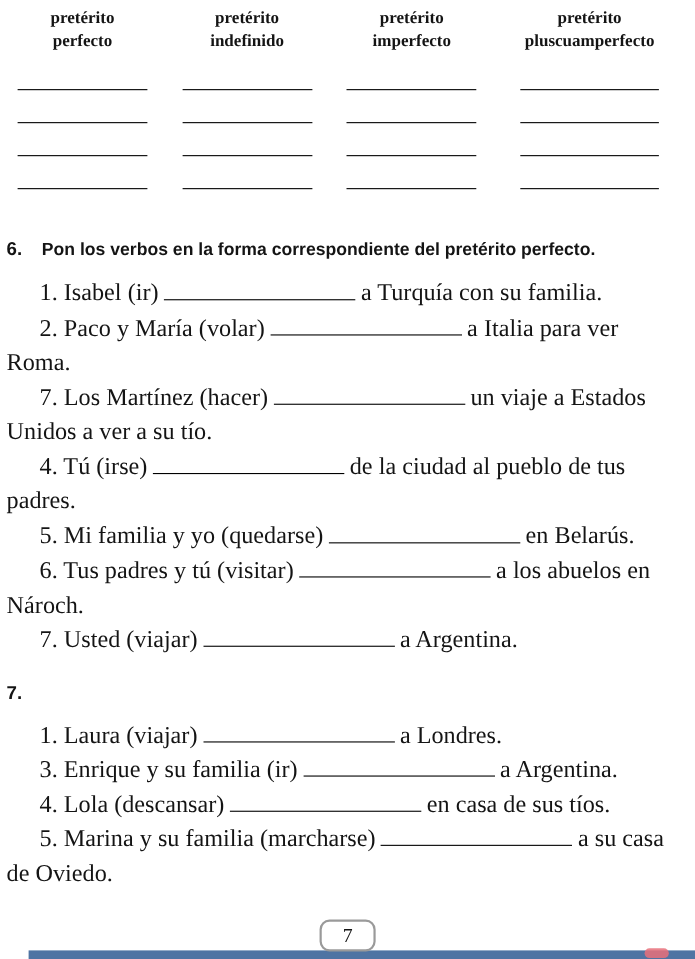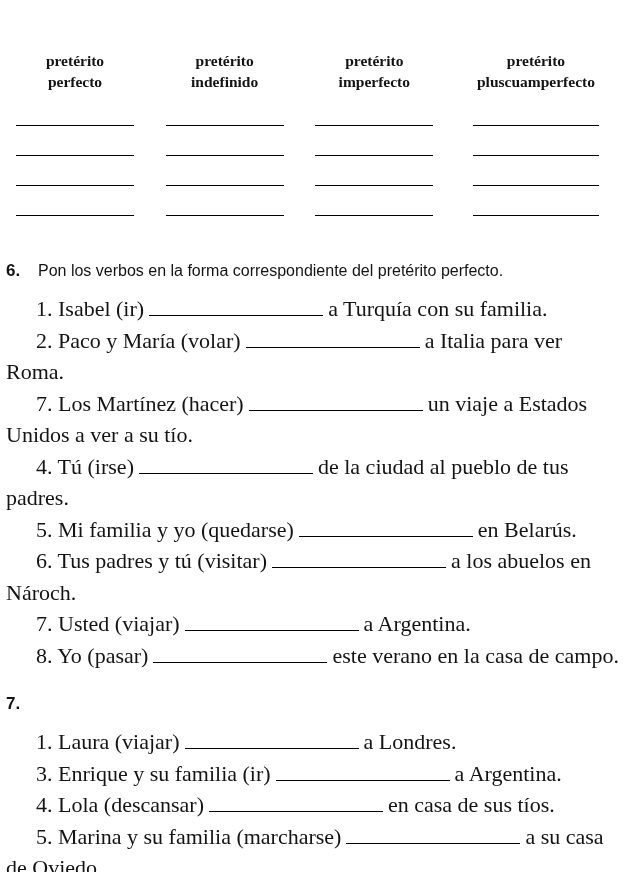--- a/index.html
+++ b/index.html
@@ -16,21 +16,20 @@
     position: relative;
     width: 632px;
     height: 872px;
   }
 
   
   .conj-table {
     display: flex;
     justify-content: space-between;
     padding: 6px 10px 0 6px;
-    margin-top: 44px;
   }
   .conj-col { text-align: center; }
   .conj-col.c0 { width: 138px; }
   .conj-col.c1 { width: 148px; }
   .conj-col.c2 { width: 138px; }
   .conj-col.c3 { width: 172px; }
   .conj-head {
     font-family: "Liberation Serif", serif;
     font-weight: bold;
     font-size: 15.5px;
@@ -56,21 +55,21 @@
     font-family: "Liberation Sans", sans-serif;
     font-size: 16px;
     line-height: 26px;
   }
   .ex-num {
     font-weight: bold;
     font-size: 17px;
     width: 32px;
     flex: 0 0 32px;
   }
-  .ex-instruction { font-weight: 400; }
+  .ex-instruction { font-weight: 700; }
   .ex-items { margin-top: 9px; }
   .item {
     margin: 0;
     font-size: 22px;
     line-height: 31.5px;
     text-indent: 30px;
   }
   .item .wrapfix { text-indent: 0; }
   .blank {
     display: inline-block;
@@ -172,21 +171,20 @@
       <span class="ex-instruction">Pon los verbos en la forma correspondiente del pretérito perfecto.</span>
     </div>
     <div class="ex-items">
       <p class="item"><span>1. Isabel (ir)</span><span class="blank"></span><span class="wrapfix">a Turquía con su familia.</span></p>
       <p class="item"><span>2. Paco y María (volar)</span><span class="blank"></span><span class="wrapfix">a Italia para ver Roma.</span></p>
       <p class="item"><span>7. Los Martínez (hacer)</span><span class="blank"></span><span class="wrapfix">un viaje a Estados Unidos a ver a su tío.</span></p>
       <p class="item"><span>4. Tú (irse)</span><span class="blank"></span><span class="wrapfix">de la ciudad al pueblo de tus padres.</span></p>
       <p class="item"><span>5. Mi familia y yo (quedarse)</span><span class="blank"></span><span class="wrapfix">en Belarús.</span></p>
       <p class="item"><span>6. Tus padres y tú (visitar)</span><span class="blank"></span><span class="wrapfix">a los abuelos en Nároch.</span></p>
       <p class="item"><span>7. Usted (viajar)</span><span class="blank"></span><span class="wrapfix">a Argentina.</span></p>
-      <p class="item"><span>8. Yo (pasar)</span><span class="blank"></span><span class="wrapfix">este verano en la casa de campo.</span></p>
     </div>
   </div>
 
   <div class="exercise ex7">
     <div class="ex-head">
       <span class="ex-num">7.</span>
     </div>
     <div class="ex-items">
       <p class="item"><span>1. Laura (viajar)</span><span class="blank"></span><span class="wrapfix">a Londres.</span></p>
       <p class="item"><span>3. Enrique y su familia (ir)</span><span class="blank"></span><span class="wrapfix">a Argentina.</span></p>

